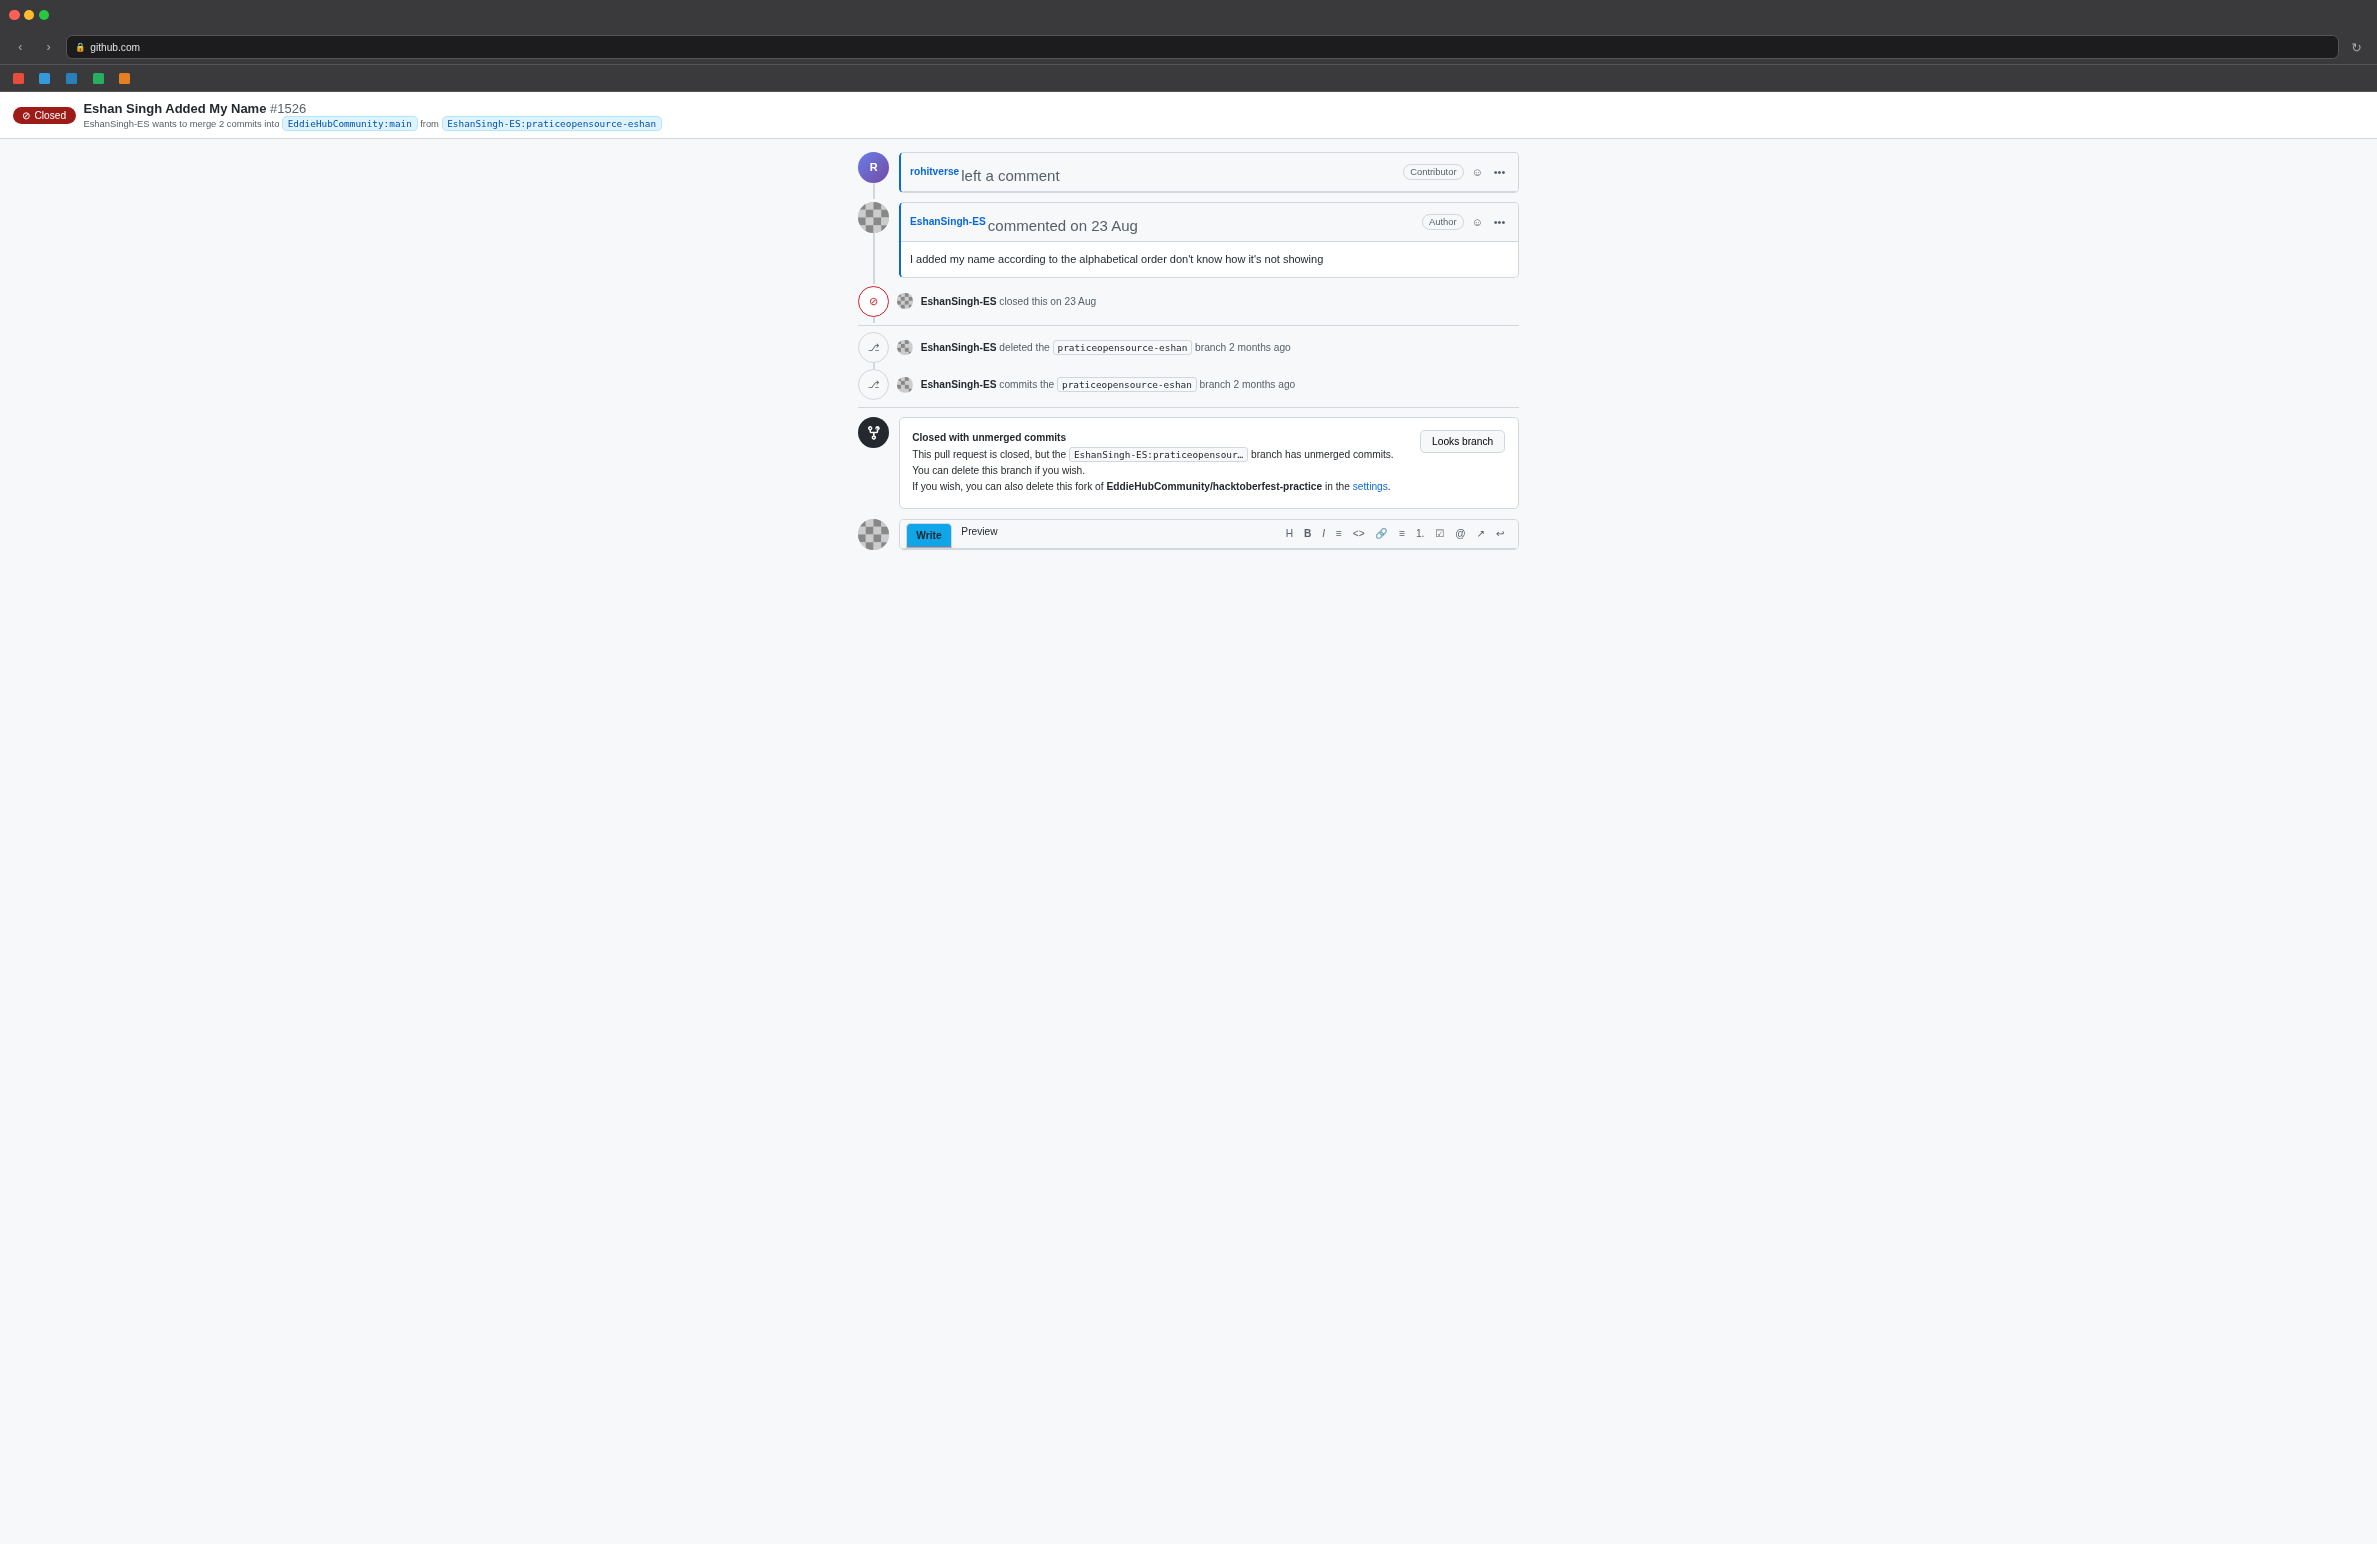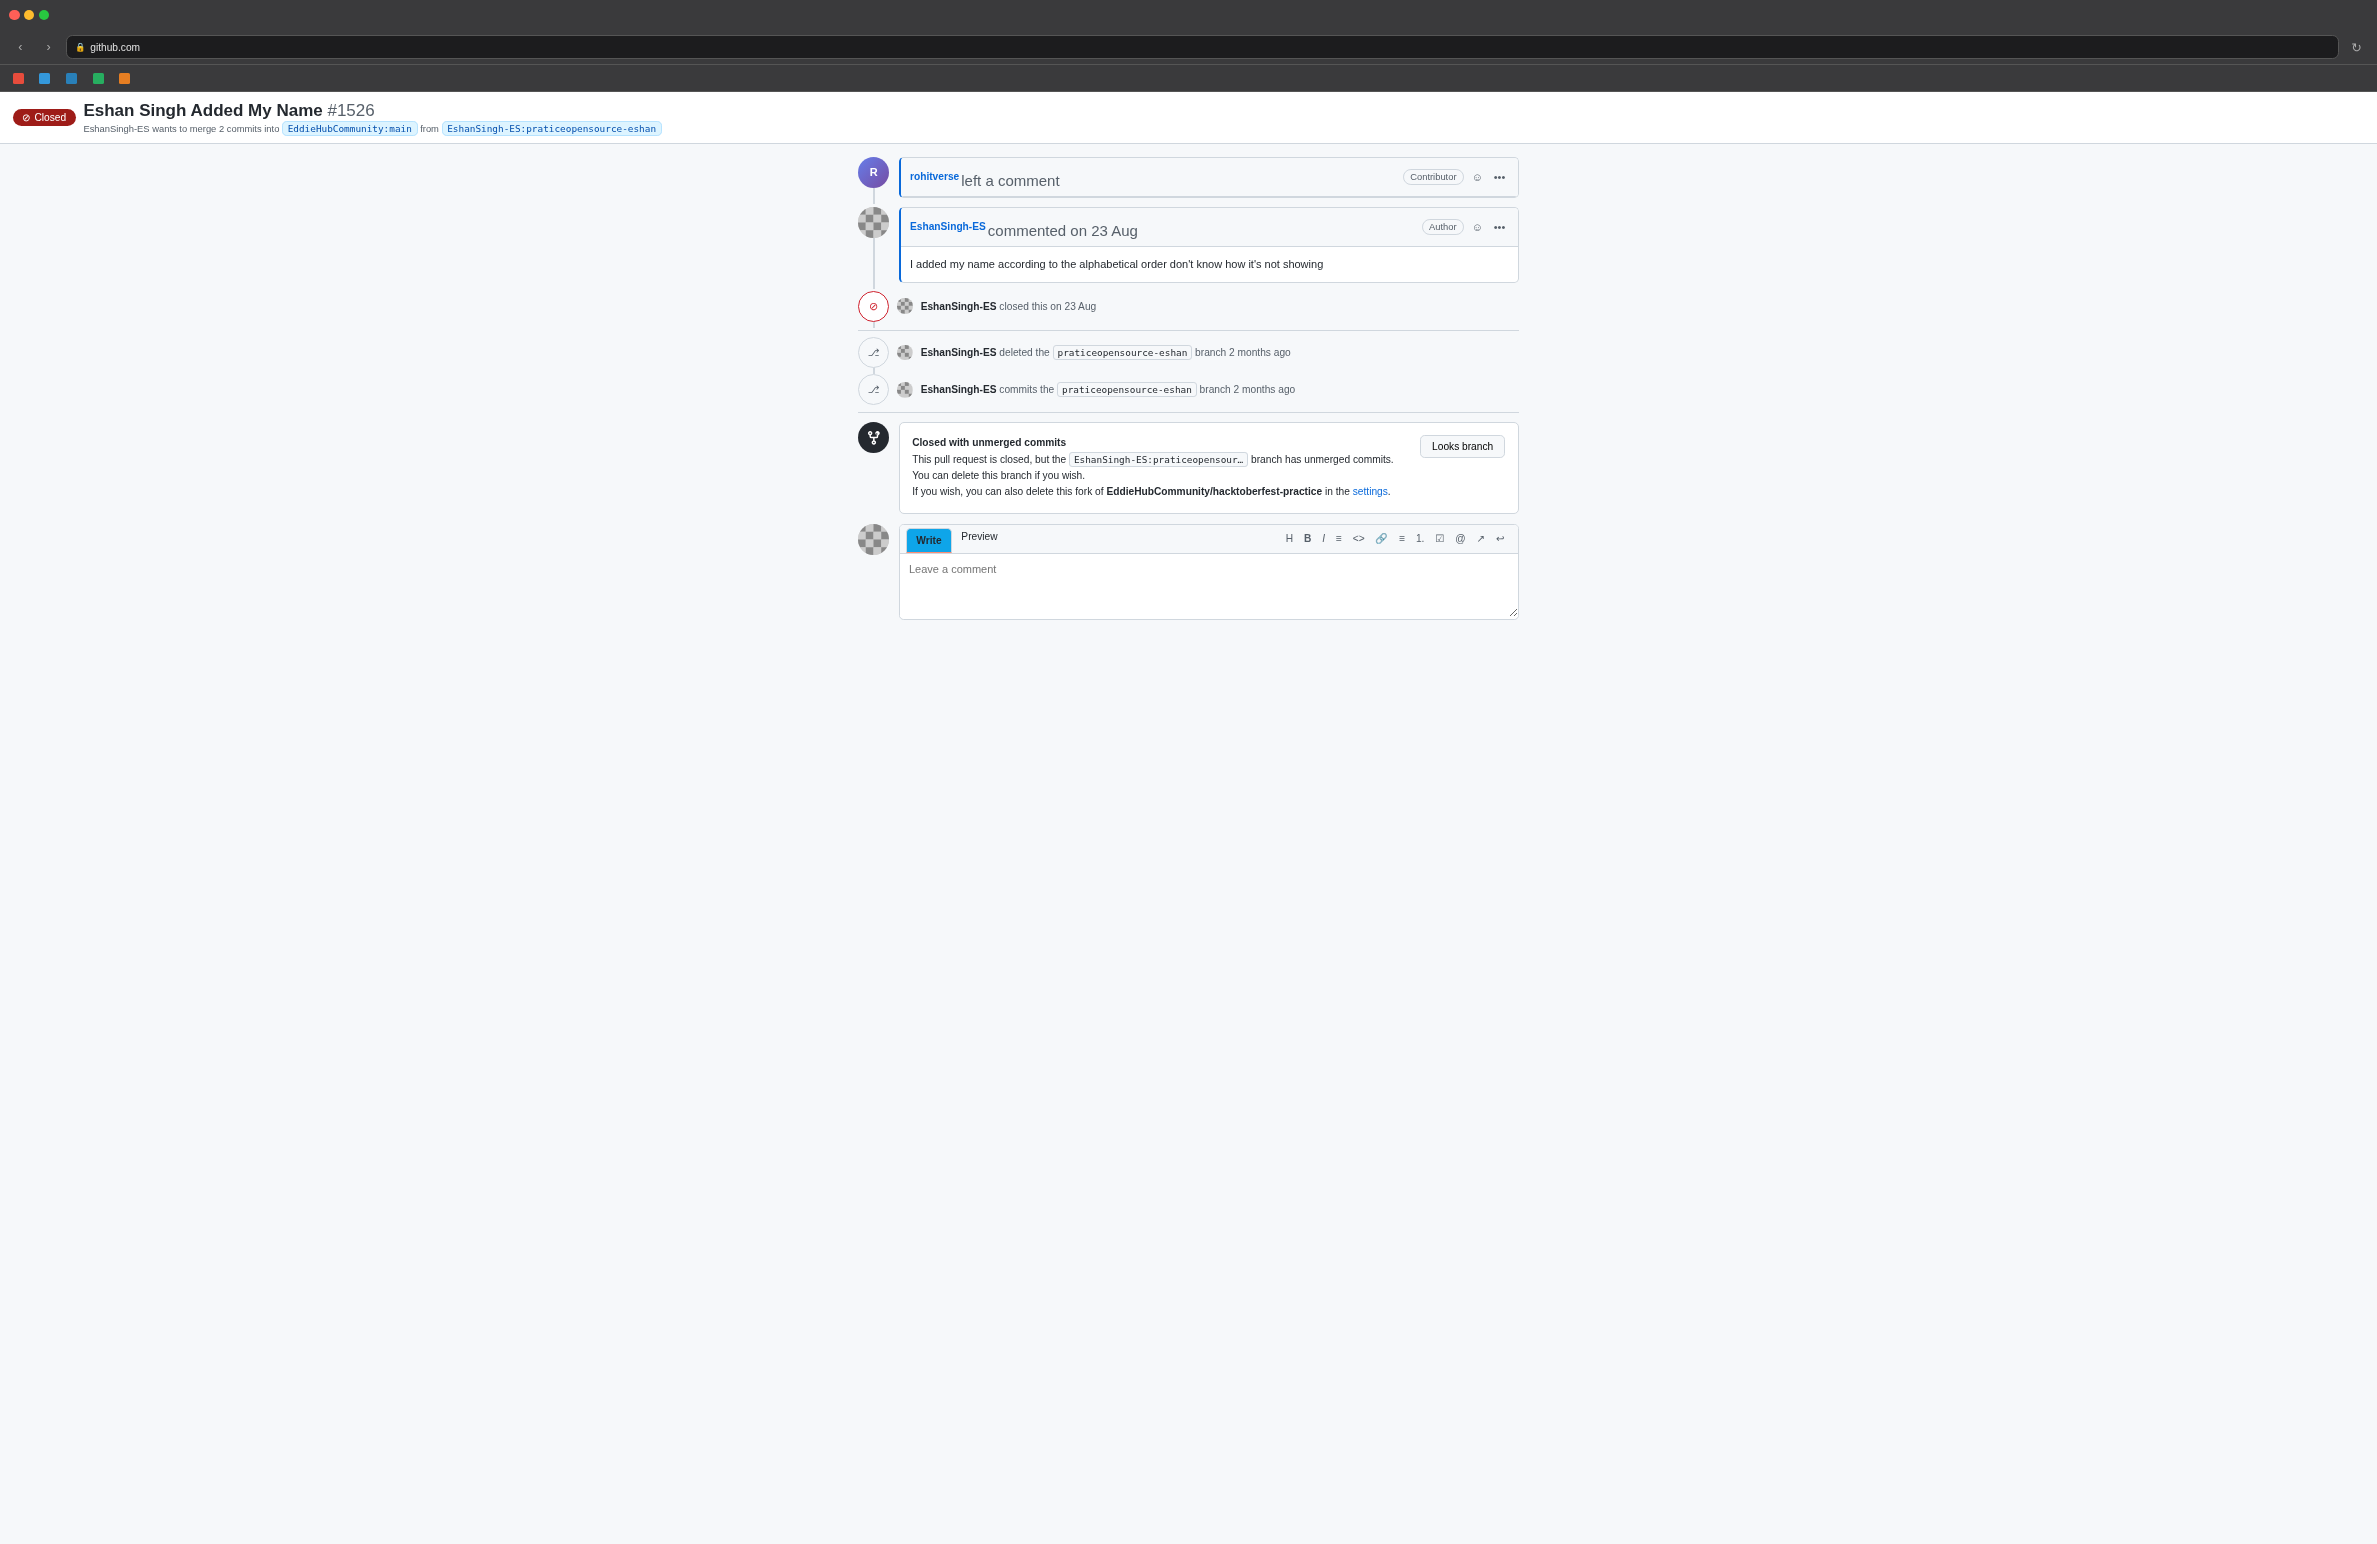--- a/index.html
+++ b/index.html
@@ -94,21 +94,21 @@
       background: #9e1c18;
       color: #fff;
       border-radius: 15.7px;
       padding: 3.1px 9.4px;
       font-size: 10.2px;
       font-weight: 500;
       display: flex;
       align-items: center;
       gap: 3.9px;
     }
-    .pr-title-area { font-size: 17px; font-weight: 600; }
+    .pr-title-area { font-size: 13px; font-weight: 600; }
     .pr-number { color: #57606a; font-weight: 400; }
     .branch-info { font-size: 9.4px; color: #57606a; margin-top: 1.6px; }
     .branch-tag {
       background: #ddf4ff;
       color: #0550ae;
       border: 0.8px solid #b6e3ff;
       border-radius: 4.7px;
       padding: 0.8px 4.7px;
       font-family: monospace;
       font-size: 9.4px;
@@ -561,19 +561,18 @@
             <button class="toolbar-icon-btn">&lt;&gt;</button>
             <button class="toolbar-icon-btn">🔗</button>
             <button class="toolbar-icon-btn">≡</button>
             <button class="toolbar-icon-btn">1.</button>
             <button class="toolbar-icon-btn">☑</button>
             <button class="toolbar-icon-btn">@</button>
             <button class="toolbar-icon-btn">↗</button>
             <button class="toolbar-icon-btn">↩</button>
           </div>
         </div>
-        <textarea class="write-textarea" placeholder="Leave a comment" style=""></textarea>
       </div>
     </div>
 
   </div>
 </div>
 
 
 </body></html>

